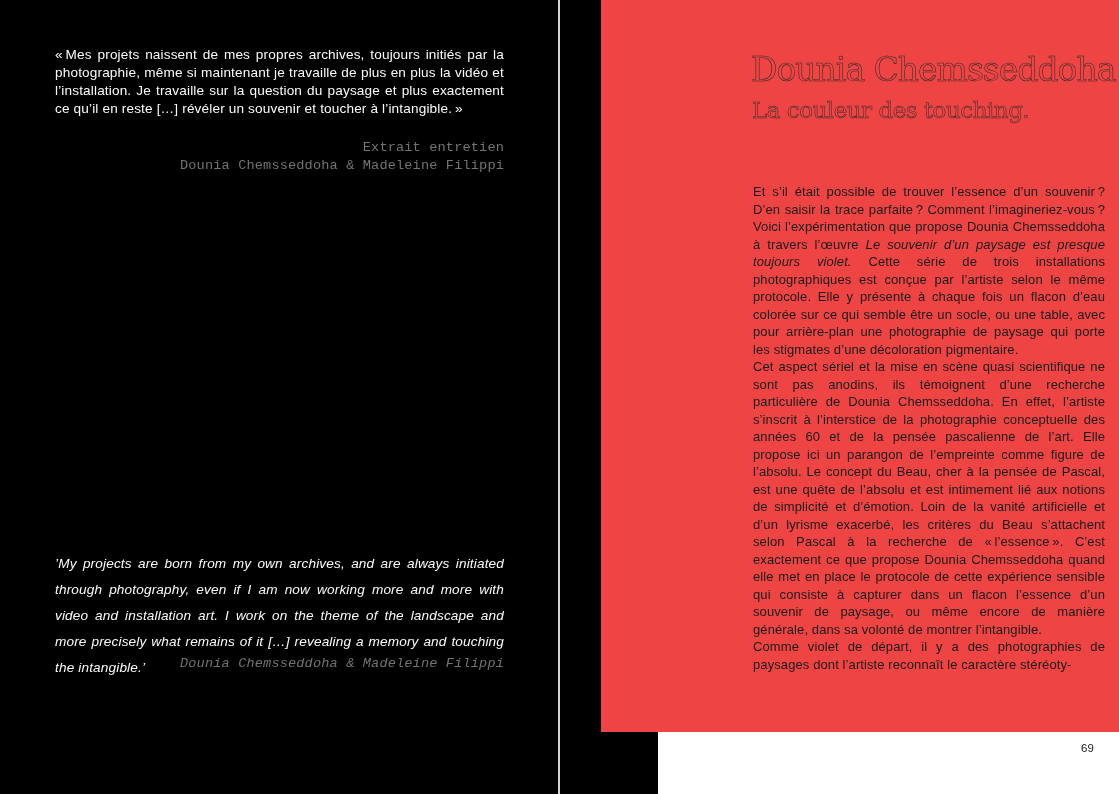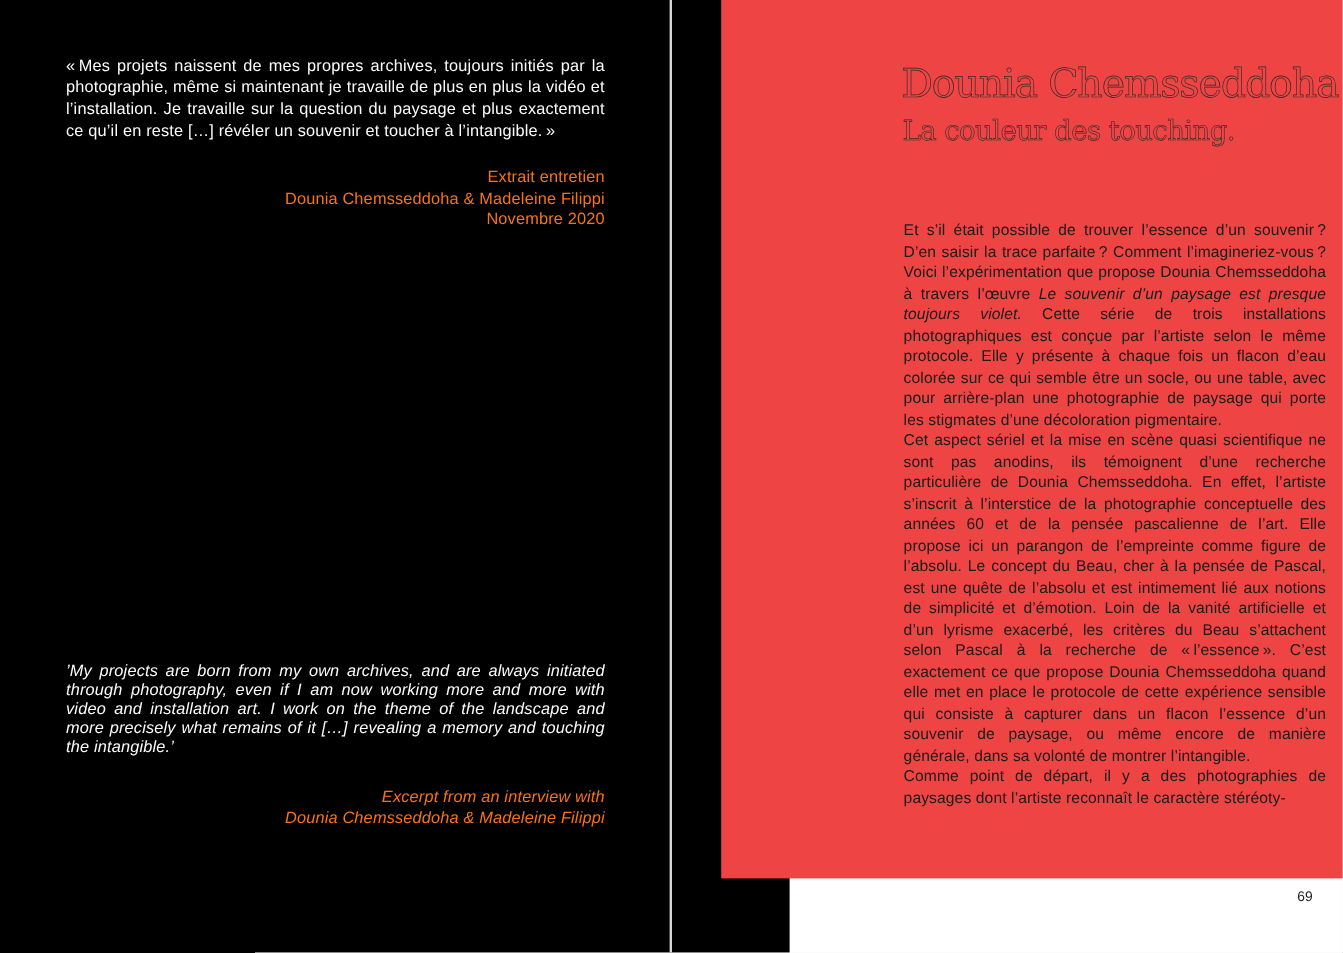--- a/index.html
+++ b/index.html
@@ -30,34 +30,35 @@
     color: #fbfbfb;
     font-size: 13.6px;
     line-height: 18px;
     letter-spacing: 0.15px;
     text-align: justify;
   }
   .attr {
     position: absolute;
     left: 55px;
     width: 449px;
-    color: #f97316;
+    color: #737373;
     font-size: 13.6px;
     line-height: 17.5px;
     letter-spacing: 0.15px;
     text-align: right;
+    font-family: Liberation Mono, monospace;
   }
   .attr-fr { top: 139px; }
   .quote-en {
     position: absolute;
     left: 55px; top: 551px;
     width: 449px;
     color: #fbfbfb;
     font-size: 13.6px;
-    line-height: 16px;
+    line-height: 26px;
     letter-spacing: 0.15px;
     text-align: justify;
     font-style: italic;
   }
   .attr-en { top: 655px; font-style: italic; }
 
   
   .gutter {
     position: absolute;
     left: 558px; top: 0;
@@ -126,35 +127,33 @@
 </head>
 <body>
 
 <div class="spread">
 
   <div class="page-left">
     <div class="quote-fr" lang="fr">« Mes projets naissent de mes propres archives, toujours initiés par la photographie, même si maintenant je travaille de plus en plus la vidéo et l’installation. Je travaille sur la question du paysage et plus exactement ce qu’il en reste […] révéler un souvenir et toucher à l’intangible. »</div>
     <div class="attr attr-fr">
         <div>Extrait entretien</div>
         <div>Dounia Chemsseddoha &amp; Madeleine Filippi</div>
-        <div>Novembre 2020</div>
       </div>
     <div class="quote-en" lang="en">’My projects are born from my own archives, and are always initiated through photography, even if I am now working more and more with video and installation art. I work on the theme of the landscape and more precisely what remains of it […] revealing a memory and touching the intangible.’</div>
     <div class="attr attr-en">
-        <div>Excerpt from an interview with</div>
         <div>Dounia Chemsseddoha &amp; Madeleine Filippi</div>
       </div>
   </div>
 
   <div class="gutter"></div>
 
   <div class="page-right">
     <h1 class="title">Dounia Chemsseddoha</h1>
     <h2 class="subtitle">La couleur des touching.</h2>
     <div class="body-text" lang="fr">
         <p><span>Et s’il était possible de trouver l’essence d’un souvenir ? D’en saisir la trace parfaite ? Comment l’imagineriez-vous ? Voici l’expérimentation que propose Dounia Chemsseddoha à travers l’œuvre </span><em>Le souvenir d’un paysage est presque toujours violet.</em><span> Cette série de trois installations photographiques est conçue par l’artiste selon le même protocole. Elle y présente à chaque fois un flacon d’eau colorée sur ce qui semble être un socle, ou une table, avec pour arrière-plan une photographie de paysage qui porte les stigmates d’une décoloration pigmentaire.</span></p>
         <p><span>Cet aspect sériel et la mise en scène quasi scientifique ne sont pas anodins, ils témoignent d’une recherche particulière de Dounia Chemsseddoha. En effet, l’artiste s’inscrit à l’interstice de la photographie conceptuelle des années 60 et de la pensée pascalienne de l’art. Elle propose ici un parangon de l’empreinte comme figure de l’absolu. Le concept du Beau, cher à la pensée de Pascal, est une quête de l’absolu et est intimement lié aux notions de simplicité et d’émotion. Loin de la vanité artificielle et d’un lyrisme exacerbé, les critères du Beau s’attachent selon Pascal à la recherche de « l’essence ». C’est exactement ce que propose Dounia Chemsseddoha quand elle met en place le protocole de cette expérience sensible qui consiste à capturer dans un flacon l’essence d’un souvenir de paysage, ou même encore de manière générale, dans sa volonté de montrer l’intangible.</span></p>
-        <p><span>Comme point de départ, il y a des photographies de paysages dont l’artiste reconnaît le caractère stéréoty-</span></p>
+        <p><span>Comme violet de départ, il y a des photographies de paysages dont l’artiste reconnaît le caractère stéréoty-</span></p>
       </div>
     <div class="page-number">69</div>
   </div>
 
 </div>
 
 </body></html>

